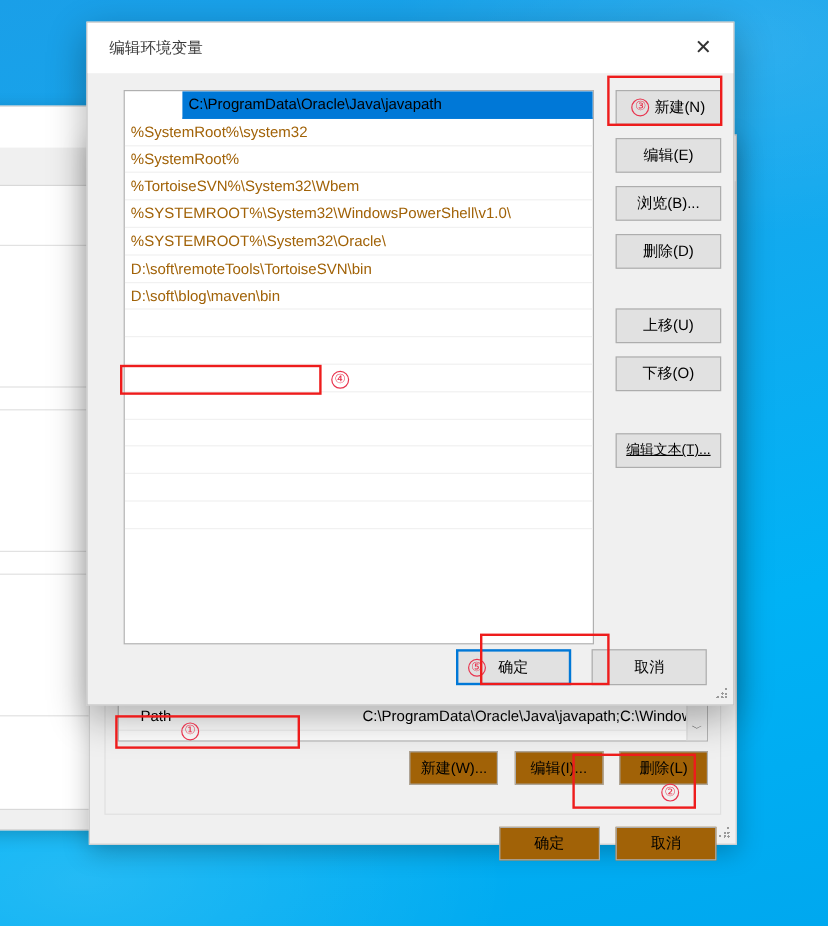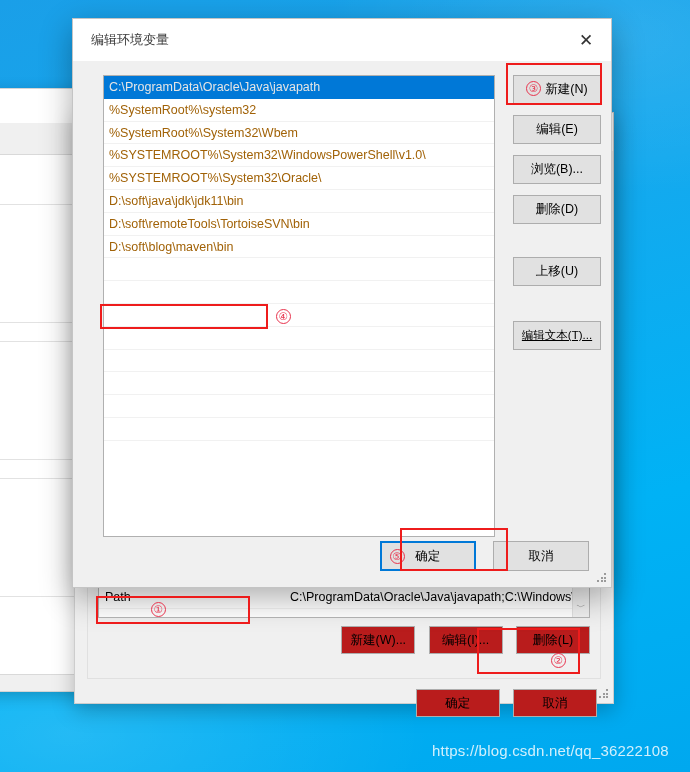--- a/index.html
+++ b/index.html
@@ -115,31 +115,31 @@
   }
   .env-col-a { width: 185px; }
   .env-col-b { flex: 1; }
   .env-row {
     display: flex;
     height: 24px;
     line-height: 24px;
     font-size: 12.5px;
     border-bottom: 1px solid #f2f2f2;
   }
-  .env-row > .c1 { width: 185px; padding-left: 6px; white-space: nowrap; overflow: hidden; }
+  .env-row > .c1 { width: 185px; padding-left: 6px; white-space: nowrap; overflow: hidden; margin-left: 12px; }
   .env-row > .c2 { flex: 1; padding-left: 6px; white-space: nowrap; overflow: hidden; }
   .env-btnrow { text-align: right; margin-top: 8px; }
   .btn {
     display: inline-block;
     min-width: 74px;
     height: 28px;
     line-height: 26px;
     text-align: center;
     font-size: 12.5px;
-    background: #b91c1c;
+    background: #a16207;
     border: 1px solid #adadad;
     color: #000;
     margin-left: 10px;
     padding: 0 8px;
   }
   .btn.flat { background: #e9e9e9; border-color: #c6c6c6; }
 
   
   .vscroll {
     position: absolute; right: 0; top: 0; bottom: 0; width: 17px;
@@ -185,22 +185,23 @@
   .lb-item {
     height: 22.8px; line-height: 22.8px;
     padding-left: 5px;
     font-size: 12.5px;
     white-space: nowrap;
     border-bottom: 1px solid #f1f1f1;
     color: #a16207;
   }
   .lb-item.sel {
     background: #0078d7;
-    color: #e5e5e5;
+    color: #000000;
     border-bottom-color: #0078d7;
+    margin-left: 48px;
   }
   .lb-item.empty { color: transparent; }
 
   .side-btns {
     position: absolute; left: 440px; top: 56px; width: 90px;
   }
   .side-btns .sbtn {
     display: block;
     width: 88px; height: 29px; line-height: 27px;
     margin-bottom: 11px;
@@ -368,24 +369,24 @@
 
   <div class="win" id="editdlg">
     <div class="title">
       <div class="txt">编辑环境变量</div>
       <div class="closebtn">✕</div>
     </div>
 
     <div id="listbox">
         <div class="lb-item sel">C:\ProgramData\Oracle\Java\javapath</div>
         <div class="lb-item">%SystemRoot%\system32</div>
-        <div class="lb-item">%SystemRoot%\System32\Wbem</div>
+        <div class="lb-item">%SystemRoot%</div>
+        <div class="lb-item">%TortoiseSVN%\System32\Wbem</div>
         <div class="lb-item">%SYSTEMROOT%\System32\WindowsPowerShell\v1.0\</div>
         <div class="lb-item">%SYSTEMROOT%\System32\Oracle\</div>
-        <div class="lb-item">D:\soft\java\jdk\jdk11\bin</div>
         <div class="lb-item">D:\soft\remoteTools\TortoiseSVN\bin</div>
         <div class="lb-item">D:\soft\blog\maven\bin</div>
         <div class="lb-item empty">&nbsp;</div>
         <div class="lb-item empty">&nbsp;</div>
         <div class="lb-item empty">&nbsp;</div>
         <div class="lb-item empty">&nbsp;</div>
         <div class="lb-item empty">&nbsp;</div>
         <div class="lb-item empty">&nbsp;</div>
         <div class="lb-item empty">&nbsp;</div>
         <div class="lb-item empty">&nbsp;</div>
@@ -393,20 +394,21 @@
 
     <div class="side-btns">
       <div class="sbtn">
         <span class="anno-num" style="position:static;display:inline-block;vertical-align:1px;margin-right:4px;">③</span><span>新建(N)</span>
       </div>
       <div class="sbtn">编辑(E)</div>
       <div class="sbtn">浏览(B)...</div>
       <div class="sbtn">删除(D)</div>
       <div class="gap"></div>
       <div class="sbtn">上移(U)</div>
+      <div class="sbtn">下移(O)</div>
       <div class="gap2"></div>
       <div class="sbtn" style="font-size:11.5px;text-decoration:underline;">编辑文本(T)...</div>
     </div>
 
     <div class="bottom-btns">
       <span class="okbtn">
         <span class="anno-num" style="position:absolute;left:8px;top:6px;">⑤</span>
         <span>确定</span>
       </span>
       <span class="cancelbtn">取消</span>
@@ -416,14 +418,13 @@
 
   <div class="anno-box" style="left:506px;top:63px;width:96px;height:42px;"></div>
   <div class="anno-box" style="left:100px;top:304px;width:168px;height:25px;"></div>
   <div class="anno-num" style="left:276px;top:309px;">④</div>
   <div class="anno-box" style="left:400px;top:528px;width:108px;height:43px;"></div>
   <div class="anno-box" style="left:96px;top:596px;width:154px;height:28px;"></div>
   <div class="anno-num" style="left:151px;top:602px;">①</div>
   <div class="anno-box" style="left:477px;top:628px;width:103px;height:46px;"></div>
   <div class="anno-num" style="left:551px;top:653px;">②</div>
 
-  <div id="watermark">https://blog.csdn.net/qq_36222108</div>
 </div>
 
 </body></html>

